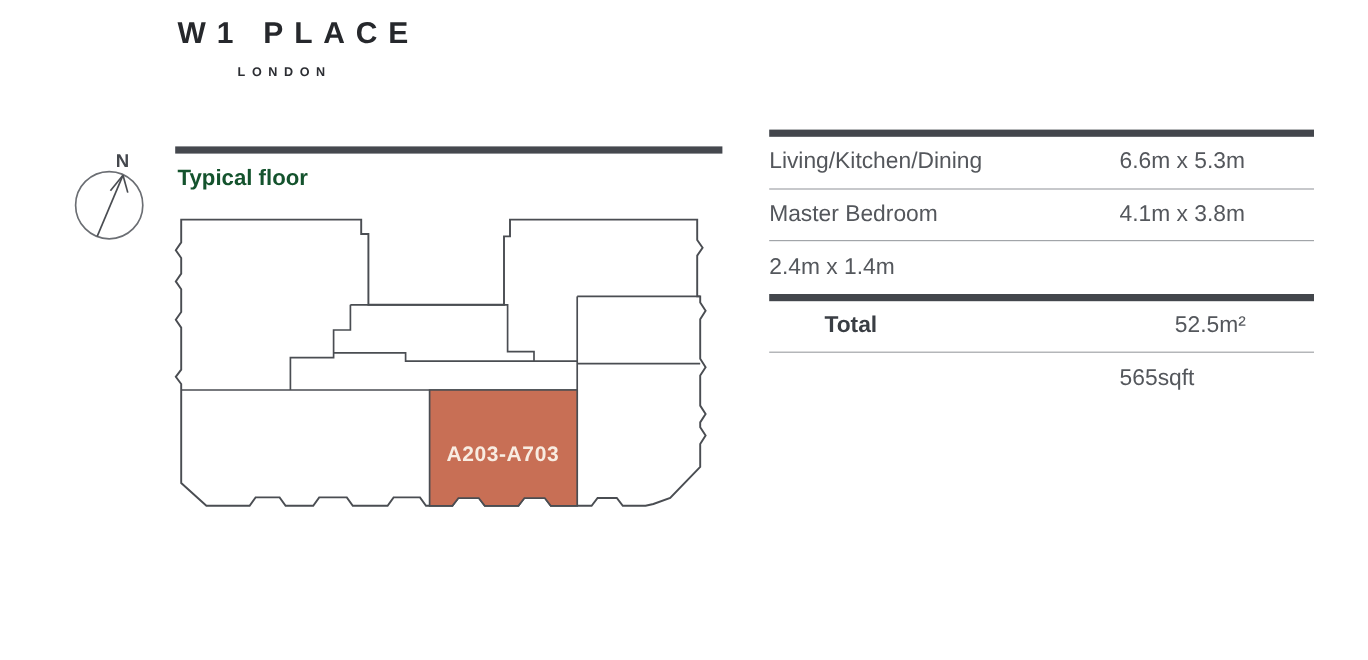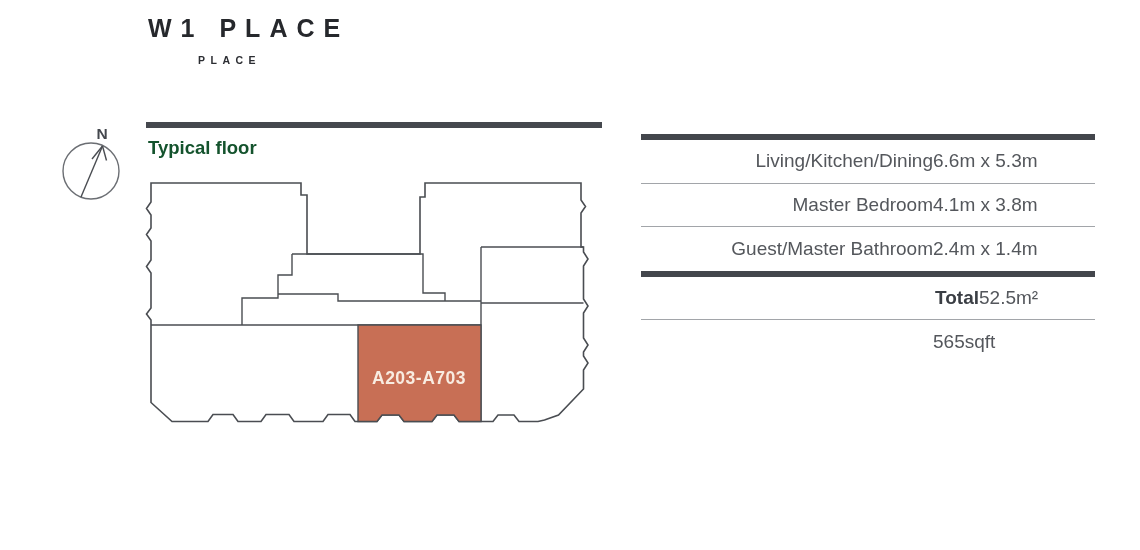--- a/index.html
+++ b/index.html
@@ -15,35 +15,35 @@
 
   
   .plan-bar  { position:absolute; left:146px; top:122px; width:456px; height:6px; background:#45484e; }
   .plan-title{ position:absolute; left:148px; top:137px; font-size:18.5px; font-weight:bold; color:#14532d; }
 
   
   #compass-svg { position:absolute; left:55px; top:113px; }
   #plan-svg    { position:absolute; left:0; top:0; }
 
   
-  .spec-table { position:absolute; left:641px; top:134px; width:454px;text-align:right; }
+  .spec-table { position:absolute; left:641px; top:108px; width:454px; }
   .tbar-thick { height:6px; background:#43464c; }
   .trow { display:flex; align-items:center; height:43.5px; }
   .trow.thin { border-bottom:1px solid #a2a5a9; }
   .tlabel { flex:0 0 292px; font-size:19px; color:#54575c; }
   .tvalue { font-size:19px; color:#54575c; }
   .trow.total-row .tlabel { font-weight:bold; color:#3a3e44;margin-left:46px; }
 </style>
 </head>
 <body>
 
 <div id="canvas">
 
   <div class="brand-name">W1 PLACE</div>
-  <div class="brand-city">PLACE</div>
+  <div class="brand-city">LONDON</div>
 
   <div class="plan-bar"></div>
   <div class="plan-title">Typical floor</div>
 
   <svg id="compass-svg" width="80" height="100" viewBox="0 0 80 100">
     <text x="47" y="26" text-anchor="middle" font-size="15.5" font-weight="bold" fill="#44474d">N</text>
     <circle cx="36" cy="58" r="28" fill="none" stroke="#6b6e73" stroke-width="1.4"></circle>
     <g stroke="#4a4d52" stroke-width="1.4" fill="none">
       <line x1="26" y1="84" x2="47.5" y2="33"></line>
       <line x1="47.5" y1="33" x2="37" y2="46"></line>
@@ -82,21 +82,20 @@
     <div class="tbar-thick"></div>
     <div class="trow thin">
       <div class="tlabel">Living/Kitchen/Dining</div>
       <div class="tvalue">6.6m x 5.3m</div>
     </div>
     <div class="trow thin">
       <div class="tlabel">Master Bedroom</div>
       <div class="tvalue">4.1m x 3.8m</div>
     </div>
     <div class="trow">
-      <div class="tlabel">Guest/Master Bathroom</div>
       <div class="tvalue">2.4m x 1.4m</div>
     </div>
     <div class="tbar-thick"></div>
     <div class="trow thin total-row">
       <div class="tlabel">Total</div>
       <div class="tvalue">52.5m²</div>
     </div>
     <div class="trow">
       <div class="tlabel"></div>
       <div class="tvalue">565sqft</div>

